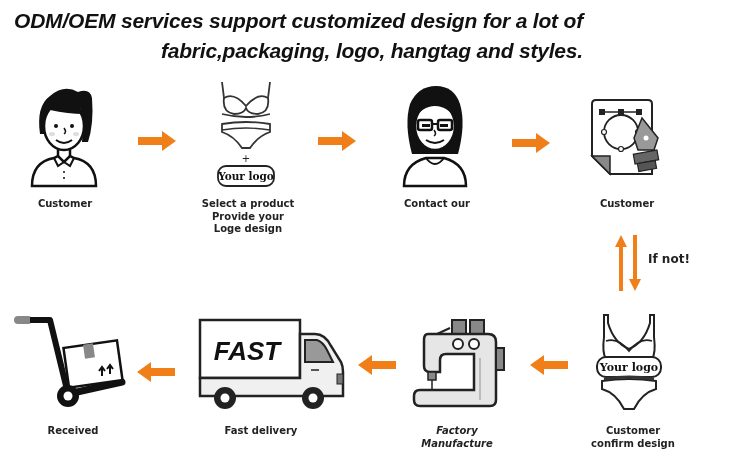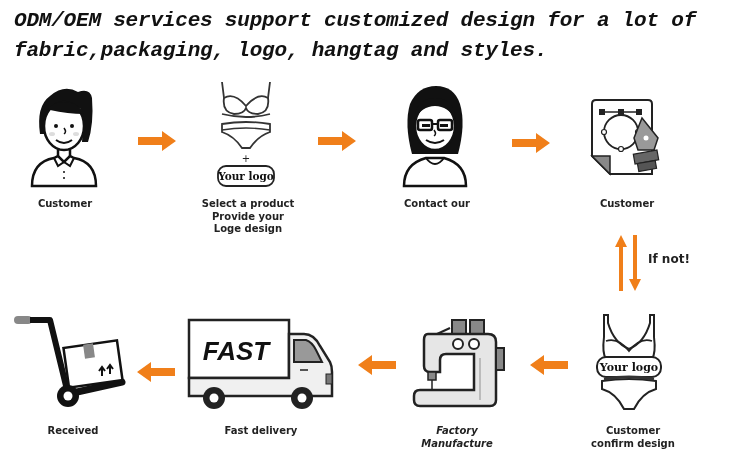--- a/index.html
+++ b/index.html
@@ -1,17 +1,17 @@
 <!DOCTYPE html>
 <html><head>
 <meta charset="utf-8">
 <style>
   html, body { margin:0; padding:0; background:#ffffff; }
   body { width:729px; height:459px; position:relative; overflow:hidden; font-family:"DejaVu Sans", sans-serif; color:#1a1a1a; }
-  .title { position:absolute; left:14px; top:6px; font-family:Liberation Mono, monospace; font-style:italic; font-weight:bold; font-size:21px; line-height:30px; color:#111; letter-spacing:-0.2px; }
+  .title { position:absolute; left:14px; top:6px; font-family:Liberation Sans, sans-serif; font-style:italic; font-weight:bold; font-size:21px; line-height:30px; color:#111; letter-spacing:-0.2px;text-align:right; }
   .title div { white-space:nowrap; }
   .step { position:absolute; }
   .step svg { display:block; }
   .label { position:absolute; text-align:center; font-family:"DejaVu Sans", sans-serif; font-weight:bold; font-size:10px; line-height:12.5px; color:#222; white-space:nowrap; transform:translateX(-50%); }
   .arrow { position:absolute; }
   .ifnot { position:absolute; left:648px; top:252px; font-family:"DejaVu Sans", sans-serif; font-weight:bold; font-size:12px; color:#222; }
 </style>
 </head>
 <body>
 
@@ -155,21 +155,21 @@
 </div>
 <div class="label" style="left:457px;top:425px;font-style:italic;">
   <div>Factory</div>
   <div>Manufacture</div>
 </div>
 
 <svg class="arrow" style="left:358px;top:355px;" width="38" height="20" viewBox="0 0 38 20">
   <path d="M38 6 L14 6 L14 0 L0 10 L14 20 L14 14 L38 14 Z" fill="#f07f1a"></path>
 </svg>
 
-<div class="step" style="left:186px;top:318px;">
+<div class="step" style="left:197px;top:318px;">
   <svg width="150" height="92" viewBox="0 0 150 92">
     <rect x="3" y="2" width="100" height="58" fill="#fff" stroke="#222" stroke-width="2.5"></rect>
     <text x="50" y="42" text-anchor="middle" font-size="26" font-weight="bold" font-style="italic" fill="#111" font-family="Liberation Sans, sans-serif">FAST</text>
     <path d="M3 60 L103 60 L103 16 L118 16 Q128 16 134 28 L144 44 Q146 48 146 54 L146 78 L3 78 Z" fill="#f0f0f0" stroke="#222" stroke-width="2.5"></path>
     <path d="M108 22 L120 22 Q126 24 130 32 L136 44 L108 44 Z" fill="#999" stroke="#222" stroke-width="2"></path>
     <line x1="114" y1="52" x2="122" y2="52" stroke="#222" stroke-width="1.5"></line>
     <rect x="140" y="56" width="6" height="10" fill="#777" stroke="#222" stroke-width="1"></rect>
     <circle cx="28" cy="80" r="11" fill="#222"></circle>
       <circle cx="28" cy="80" r="4.5" fill="#fff"></circle>
     <circle cx="116" cy="80" r="11" fill="#222"></circle>

